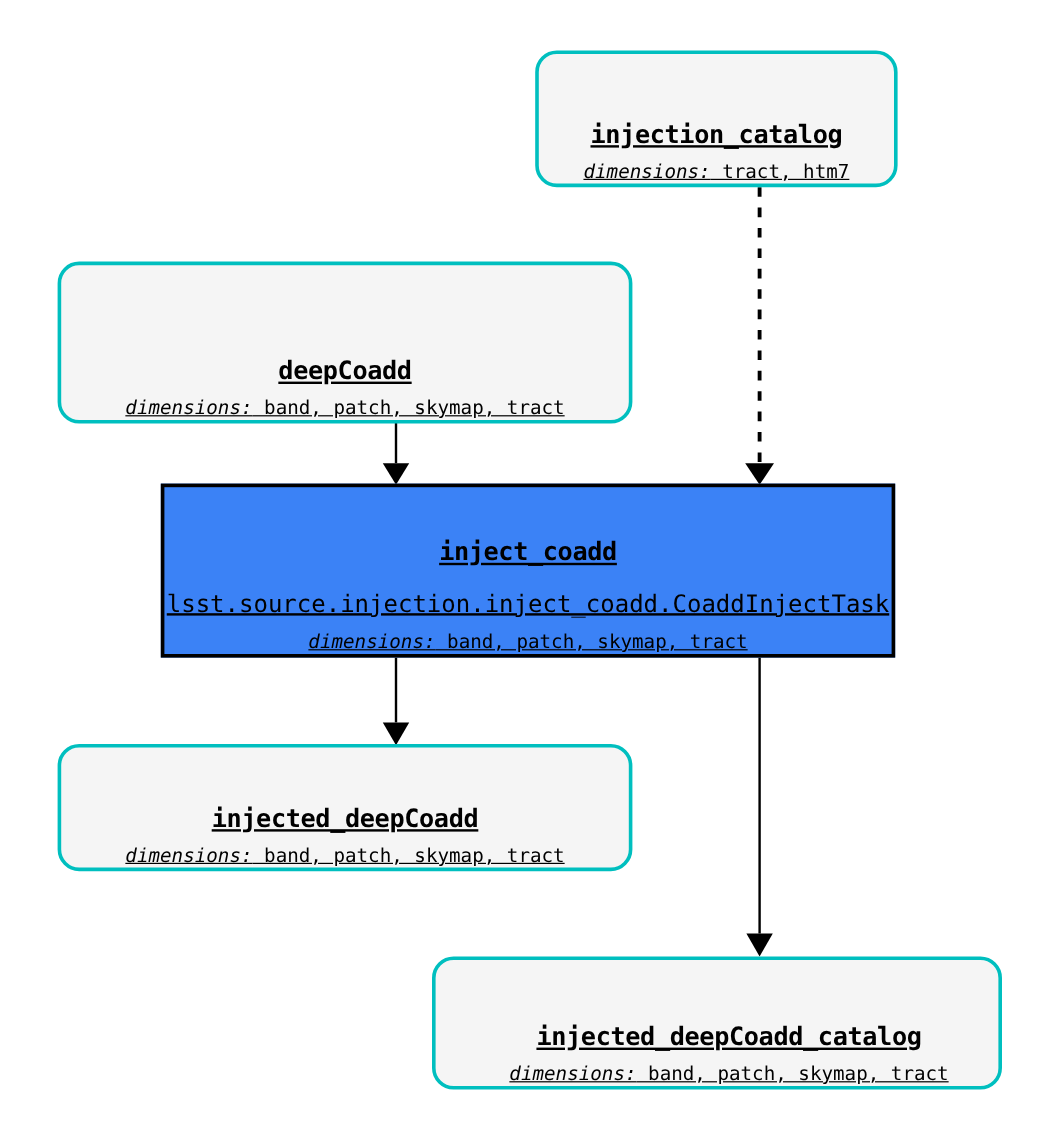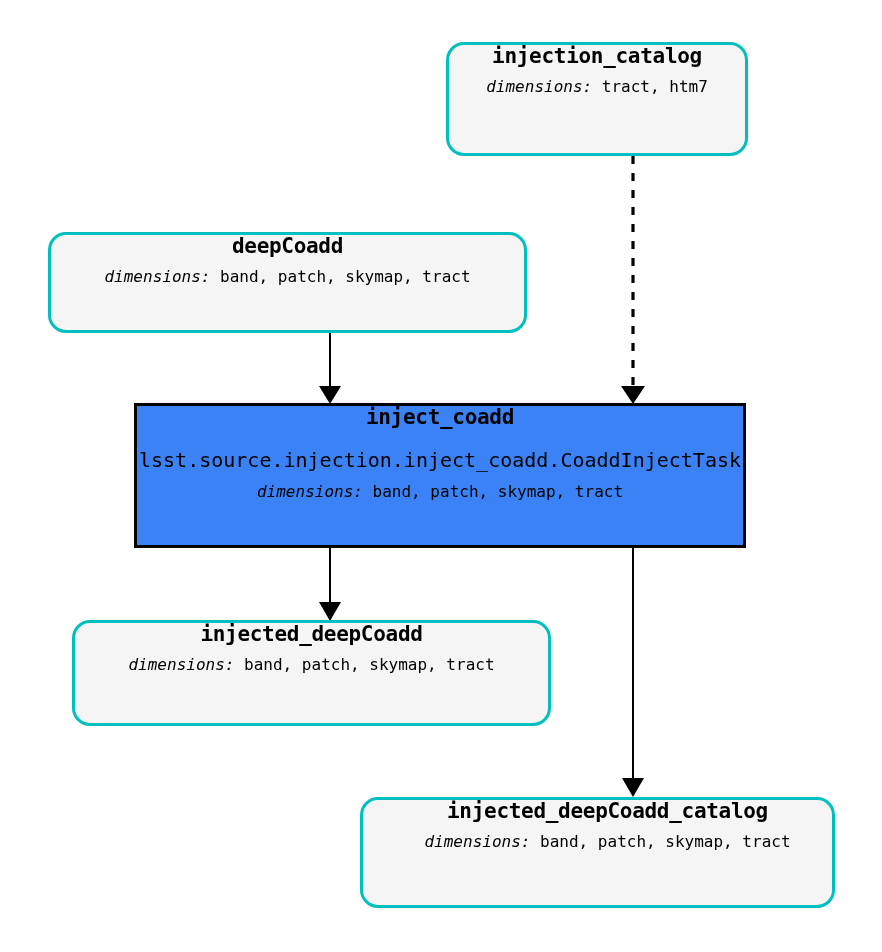--- a/index.html
+++ b/index.html
@@ -32,23 +32,24 @@
     height: 952px;
     pointer-events: none;
   }
 
   .node {
     position: absolute;
     box-sizing: border-box;
     display: flex;
     flex-direction: column;
     align-items: center;
-    justify-content: flex-start;
+    justify-content: flex-end;
     text-align: center;
     background: #f5f5f5;
+    text-decoration: underline;
   }
 
   .node.dataset {
     border: 3px solid #00BFBF;
     border-radius: 18px;
   }
 
   .node.task {
     border: 3px solid #000000;
     border-radius: 0;
@@ -90,27 +91,27 @@
 
   .node-dims .dims-value {
     font-style: normal;
   }
 
   
   #node-injection-catalog {
     left: 446px;  top: 42px;   width: 302px; height: 114px;
   }
   #node-deepcoadd {
-    left: 48px;   top: 232px;  width: 479px; height: 101px;
+    left: 48px;   top: 218px;  width: 479px; height: 135px;
   }
   #node-inject-coadd {
     left: 134px;  top: 403px;  width: 612px; height: 145px;
   }
   #node-injected-deepcoadd {
-    left: 48px;   top: 620px;  width: 479px; height: 106px; margin-left: 24px;
+    left: 48px;   top: 620px;  width: 479px; height: 106px;
   }
   #node-injected-deepcoadd-catalog {
     left: 360px;  top: 797px;  width: 475px; height: 111px; padding-left: 20px;
   }
 </style>
 </head>
 <body>
 
 <div id="canvas">
 

